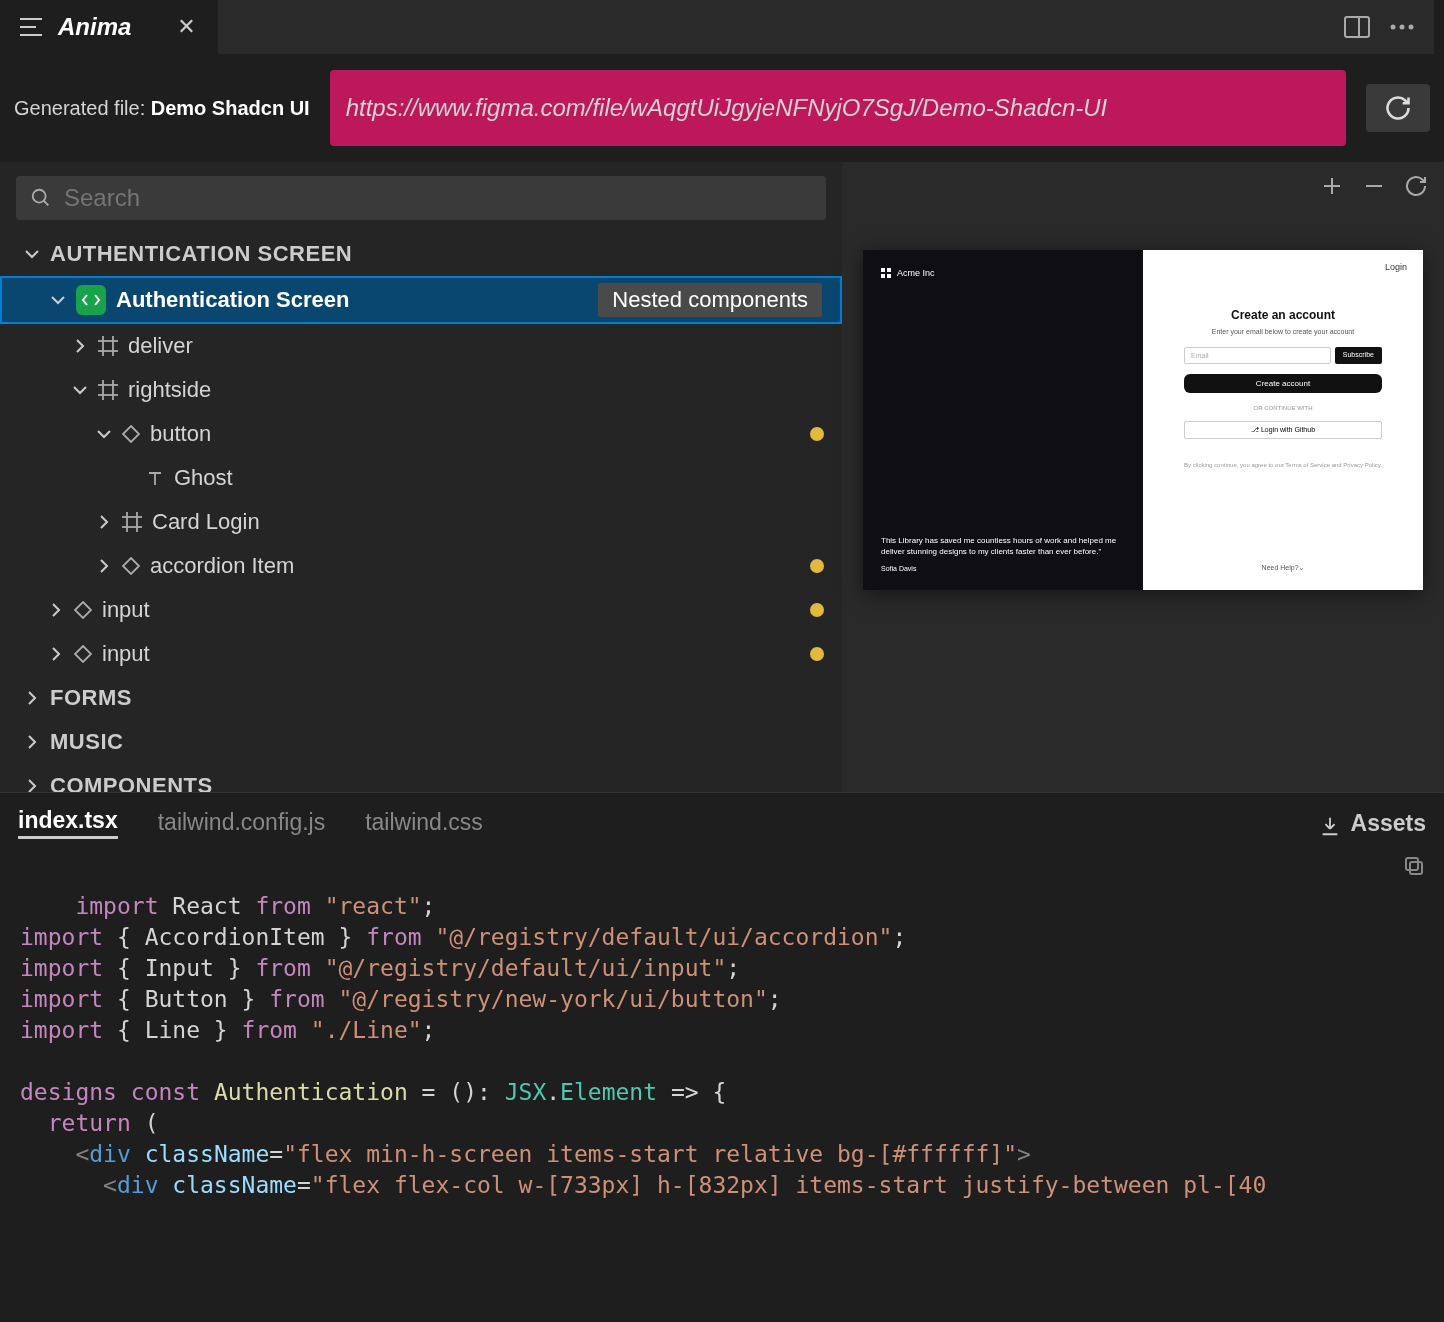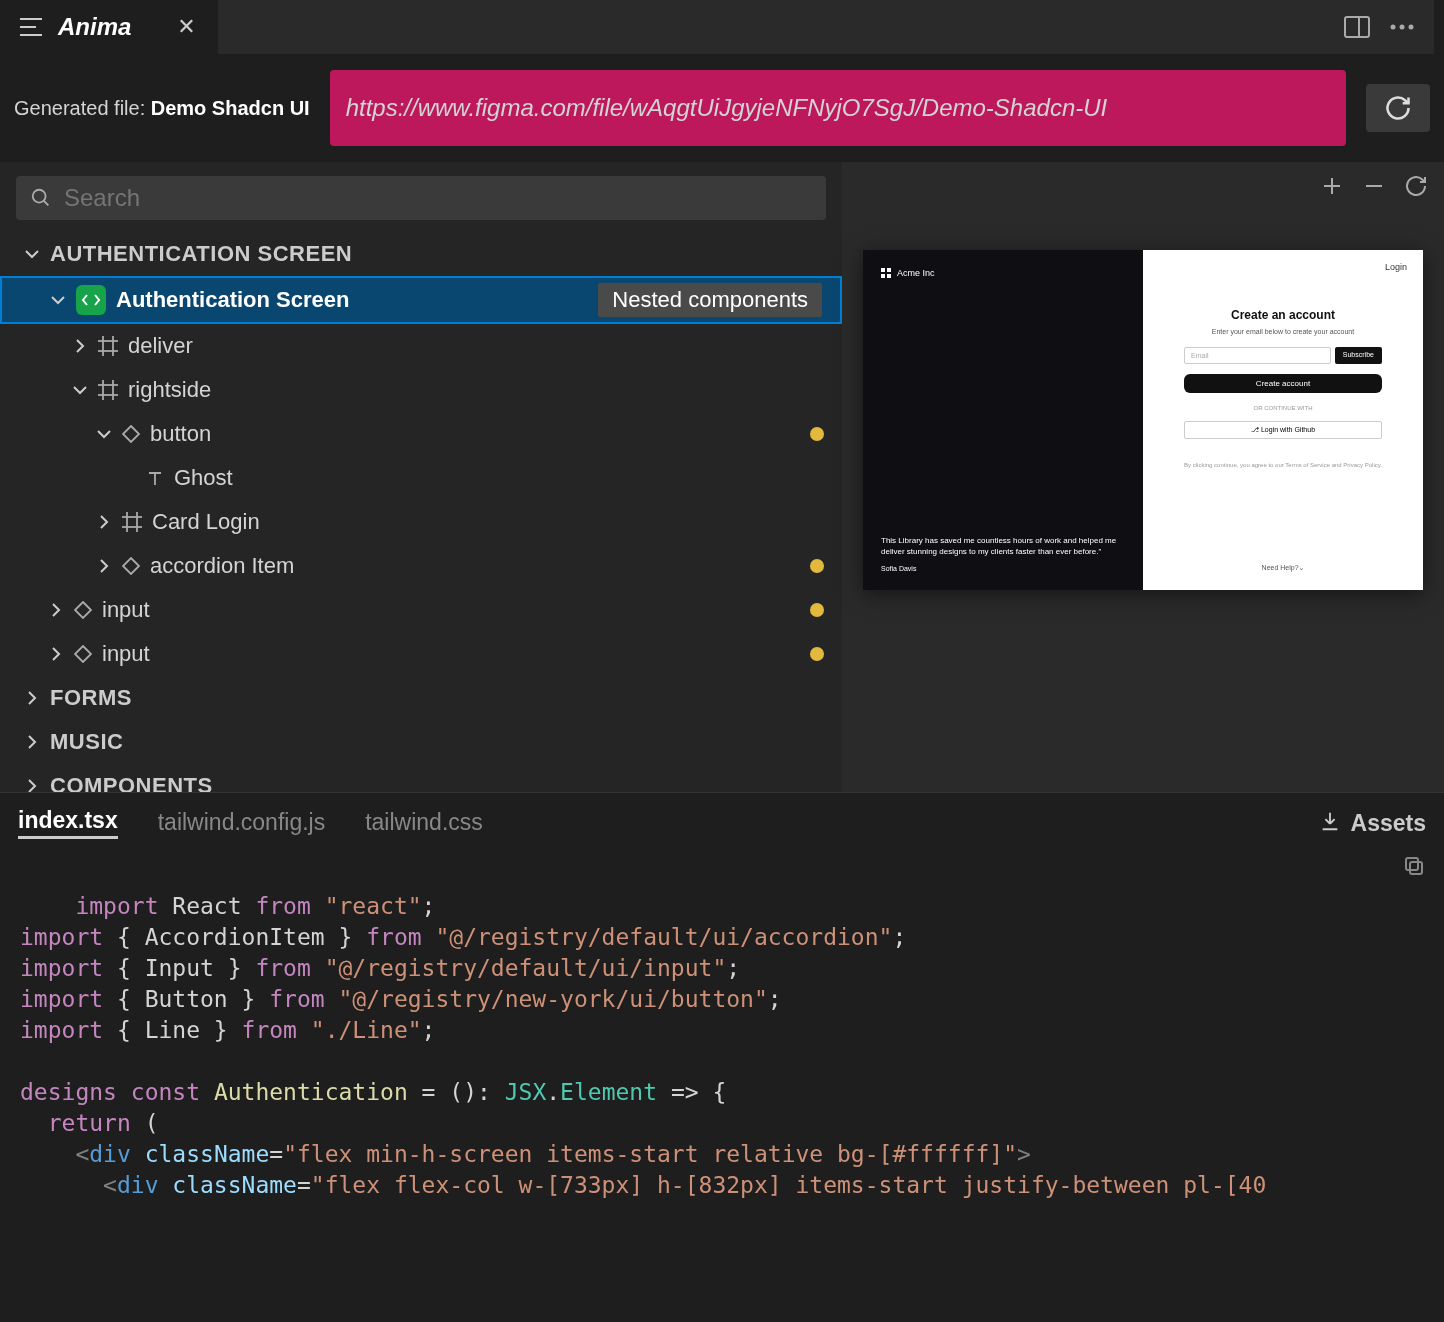--- a/index.html
+++ b/index.html
@@ -124,21 +124,21 @@
 .pf-terms { font-size:6px; color:#999; text-align:center; margin-top:16px; line-height:1.4;}
 .pf-quote { font-size:8px; line-height:1.4; }
 .pf-author { font-size:7px; margin-top:8px; }
 .pf-help { margin-top:auto; font-size:7px; color:#555; display:flex; justify-content:space-between;}
 
 
 .code-panel { height: 530px; background:#1e1e1e; display:flex; flex-direction:column; border-top:1px solid #333;}
 .code-tabs { display:flex; align-items:center; padding: 14px 18px 0; gap:40px; border-bottom: 1px solid transparent;}
 .ctab { font-size:23px; color:#888; padding-bottom:2px; cursor:pointer;}
 .ctab.active { color:#fff; font-weight:600; border-bottom:3px solid #ccc;}
-.assets-btn { margin-left:auto; display:flex; align-items:flex-start; gap:10px; color:#ccc; font-size:23px; font-weight:600;}
+.assets-btn { margin-left:auto; display:flex; align-items:flex-end; gap:10px; color:#ccc; font-size:23px; font-weight:600;}
 .code-body { flex:1; position:relative; overflow:auto; padding:20px 20px; font-family: Menlo, Monaco, Consolas, monospace; font-size:23px; line-height:1.35; white-space:pre; color:#d4d4d4;}
 .copy-icon { position:absolute; top:14px; right:18px; color:#888; cursor:pointer;}
 .c-key { color:#c586c0; }
 .c-str { color:#ce9178; }
 .c-type { color:#4ec9b0; }
 .c-fn { color:#dcdcaa; }
 .c-tag { color:#808080; }
 .c-tagname { color:#569cd6; }
 .c-attr { color:#9cdcfe; }
 </style>

